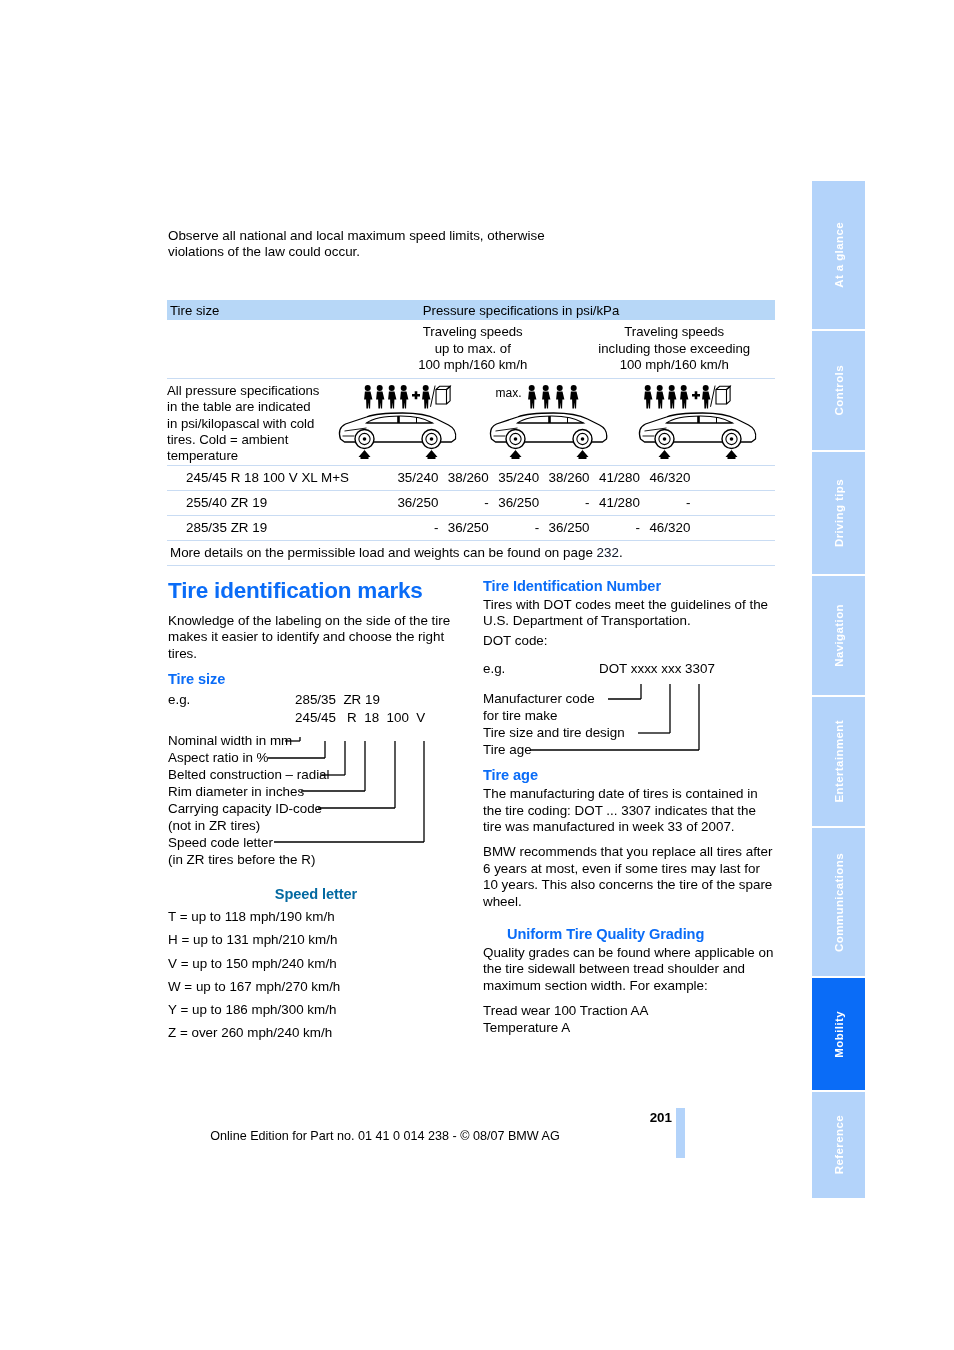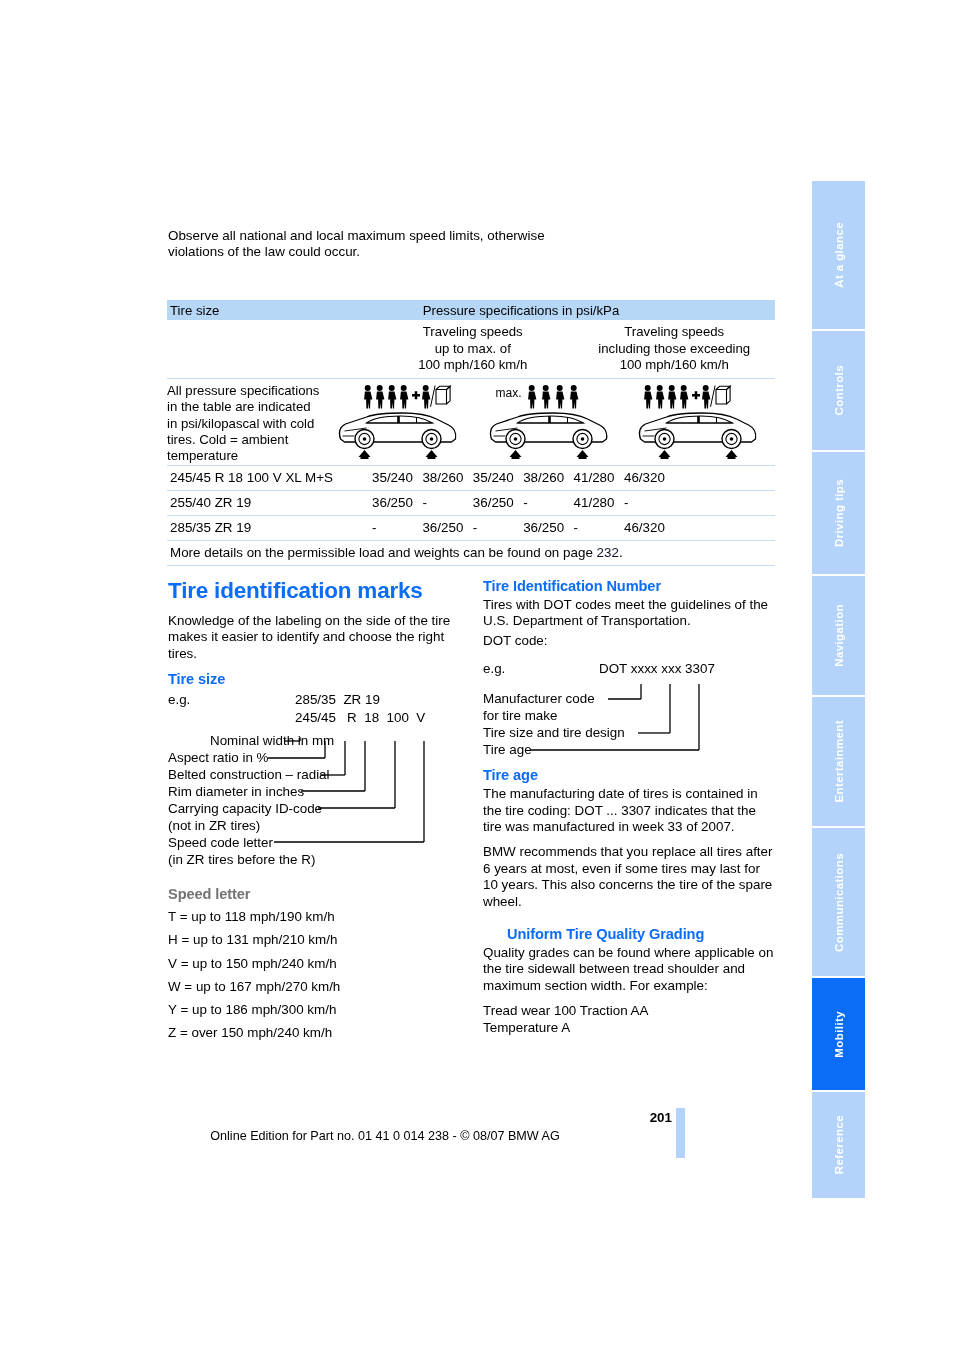--- a/index.html
+++ b/index.html
@@ -80,43 +80,43 @@
 
   
   .carillu { position: absolute; left: 50%; transform: translateX(-50%); top: 0; }
 
   .drow {
     display: flex;
     border-top: 1px solid #c9dcf3;
     height: 25px; align-items: center;
     font-size: 13.4px;
   }
-  .drow .c-name { width: 205px; padding-left: 3px; }
-  .drow .c-val  { width: 50.4px; text-align: left; }
+  .drow .c-name { width: 205px; padding-left: 3px; margin-left: 16px; }
+  .drow .c-val  { width: 50.4px; text-align: right; }
   .tfoot {
     border-top: 1px solid #c9dcf3;
     border-bottom: 1px solid #c9dcf3;
     font-size: 13.4px;
     padding: 4px 0 5px 3px;
   }
   .lnk { color: #0f172a; }
 
   
   .colL { position: absolute; left: 168px; top: 578px; width: 296px; }
   .colR { position: absolute; left: 483px; top: 578px; width: 292px; }
 
   h1.sect {
     font-size: 22.5px; font-weight: bold; color: #0a6cf7;
     letter-spacing: -0.2px; margin-bottom: 9px;
   }
   h2.sub {
     font-size: 14.6px; font-weight: bold; color: #0a6cf7;
     letter-spacing: -0.1px; margin-top: 18px; margin-bottom: 3px;
   }
-  h2.sub.pale { color: #737373; }
+  h2.sub.pale { color: #0369a1; text-align: center; }
   h2.sub.tight { margin-top: 0; }
   p.body { font-size: 13.4px; line-height: 16.4px; margin-bottom: 9px; }
   p.body.nm { margin-bottom: 0; }
 
   .speedlist { font-size: 13.4px; line-height: 23.2px; }
   .speedlist .row { white-space: pre; }
 
   
   .sizediag { position: relative; height: 178px; margin-top: 3px; }
   .sizediag .txt { position: absolute; font-size: 13.4px; white-space: pre; }
@@ -405,38 +405,38 @@
           <path d="M227 118 L150 118"></path>
 
           <path d="M256 51 L256 152"></path>
           <path d="M256 152 L106 152"></path>
         </g>
       </svg>
       <span class="txt" style="left:0px;  top:2px;">e.g.</span>
       <span class="txt" style="left:127px;top:2px;">285/35  ZR 19</span>
       <span class="txt" style="left:127px;top:20px;">245/45   R  18  100  V</span>
 
-      <span class="txt" style="left:0px;top:43px;margin-left:42px;">Nominal width in mm</span>
+      <span class="txt" style="left:0px;top:43px;">Nominal width in mm</span>
       <span class="txt" style="left:0px;top:60px;">Aspect ratio in %</span>
       <span class="txt" style="left:0px;top:77px;">Belted construction – radial</span>
       <span class="txt" style="left:0px;top:94px;">Rim diameter in inches</span>
       <span class="txt" style="left:0px;top:111px;">Carrying capacity ID-code</span>
       <span class="txt" style="left:0px;top:128px;">(not in ZR tires)</span>
       <span class="txt" style="left:0px;top:145px;">Speed code letter</span>
       <span class="txt" style="left:0px;top:162px;">(in ZR tires before the R)</span>
     </div>
 
     <h2 class="sub pale">Speed letter</h2>
     <div class="speedlist" id="speedlist">
         <div class="row">T = up to 118 mph/190 km/h</div>
         <div class="row">H = up to 131 mph/210 km/h</div>
         <div class="row">V = up to 150 mph/240 km/h</div>
         <div class="row">W = up to 167 mph/270 km/h</div>
         <div class="row">Y = up to 186 mph/300 km/h</div>
-        <div class="row">Z = over 150 mph/240 km/h</div>
+        <div class="row">Z = over 260 mph/240 km/h</div>
       </div>
   </div>
 
   <div class="colR">
     <h2 class="sub tight">Tire Identification Number</h2>
     <p class="body nm">Tires with DOT codes meet the guidelines of the U.S. Department of Transportation.</p>
     <p class="body" style="margin-top:3px;">DOT code:</p>
 
     <div class="dotdiag">
       <svg width="292" height="94" viewBox="0 0 292 94">

